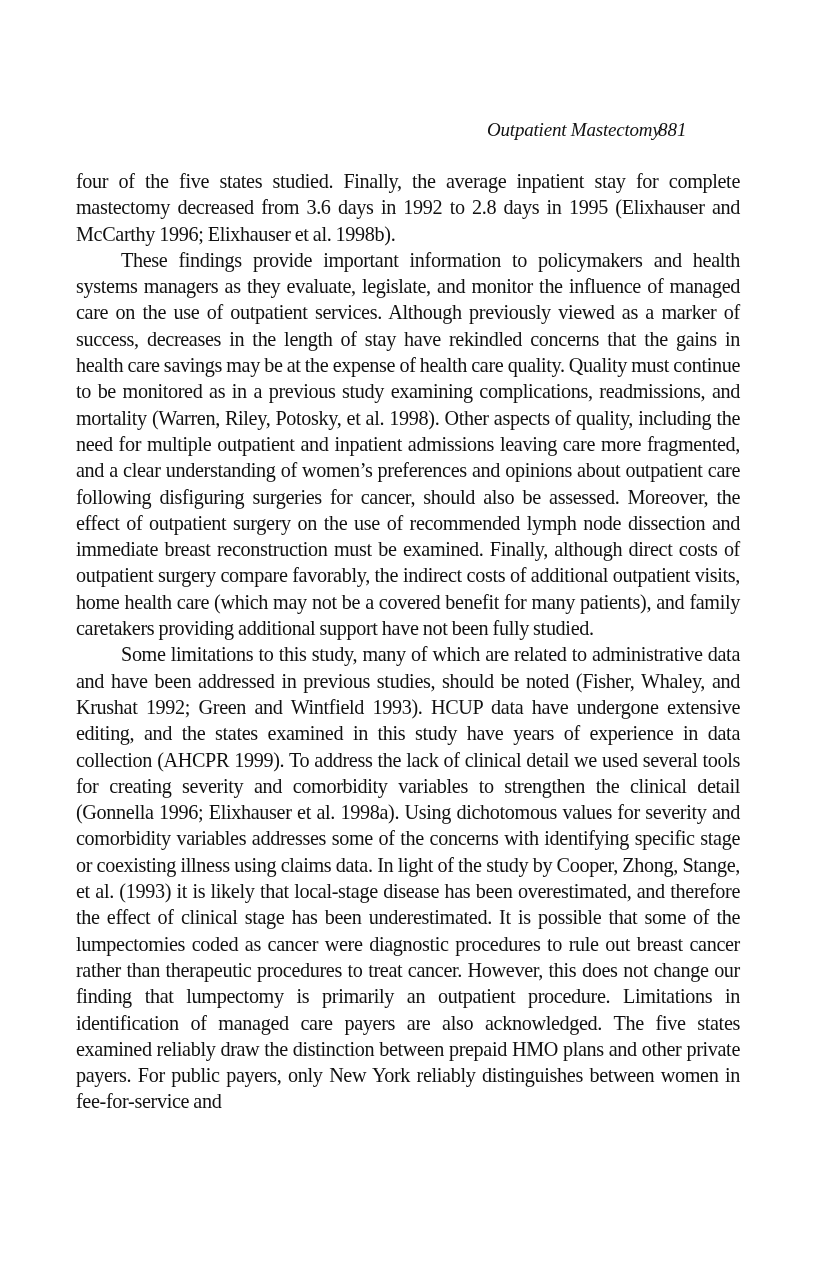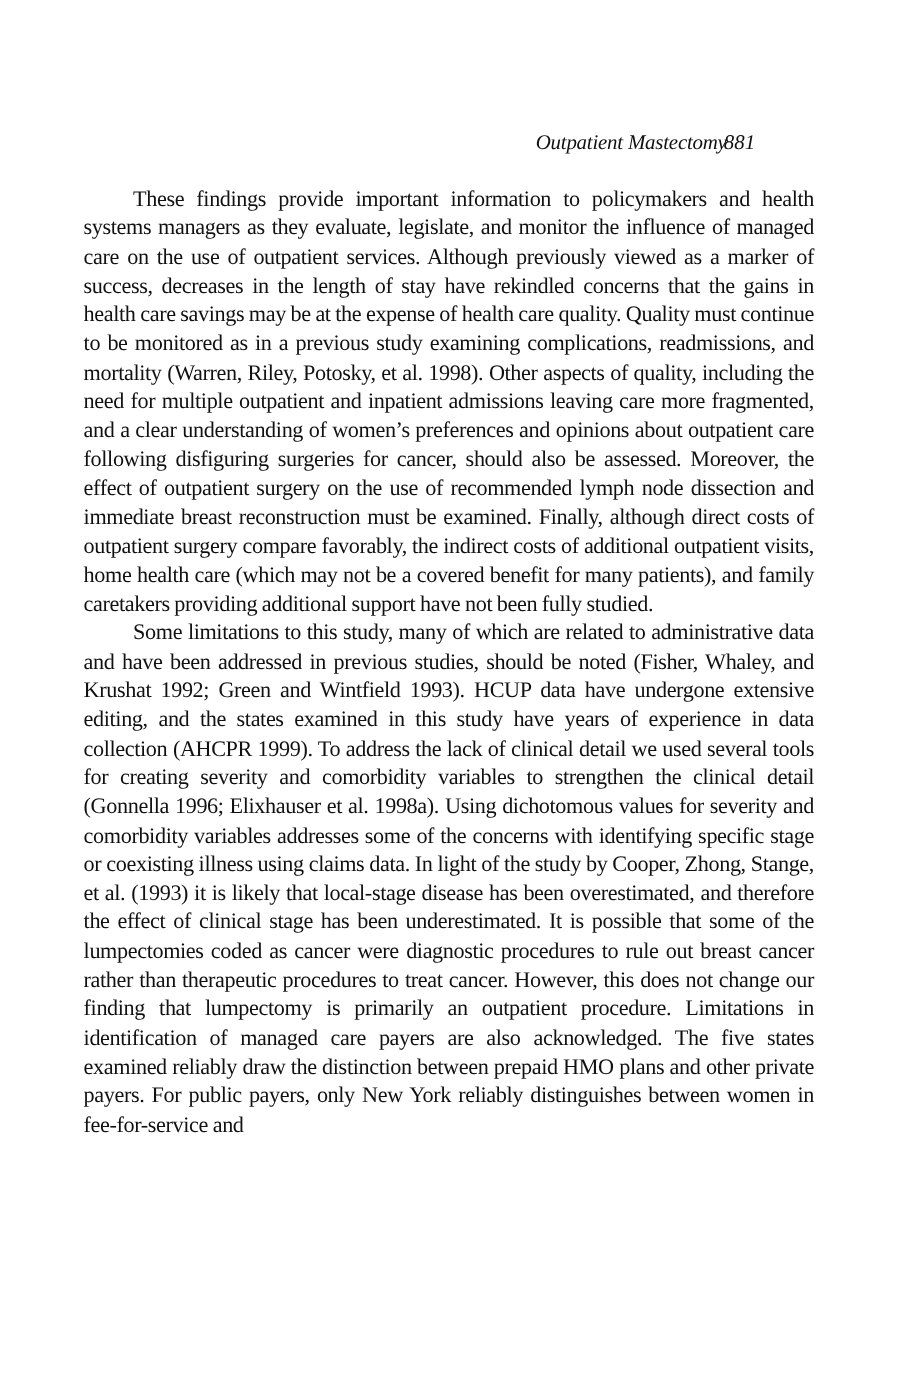--- a/index.html
+++ b/index.html
@@ -59,15 +59,16 @@
   </style>
 </head>
 <body>
 
 <div class="running-head">
   <span class="running-title">Outpatient Mastectomy</span>
   <span class="page-number">881</span>
 </div>
 
 <div class="body-text">
+  <p class="">four of the five states studied. Finally, the average inpatient stay for complete mastectomy decreased from 3.6 days in 1992 to 2.8 days in 1995 (Elixhauser and McCarthy 1996; Elixhauser et al. 1998b).</p>
   <p class="indent">These findings provide important information to policymakers and health systems managers as they evaluate, legislate, and monitor the influence of managed care on the use of outpatient services. Although previously viewed as a marker of success, decreases in the length of stay have rekindled concerns that the gains in health care savings may be at the expense of health care quality. Quality must continue to be monitored as in a previous study examining complications, readmissions, and mortality (Warren, Riley, Potosky, et al. 1998). Other aspects of quality, including the need for multiple outpatient and inpatient admissions leaving care more fragmented, and a clear understanding of women’s preferences and opinions about outpatient care following disfiguring surgeries for cancer, should also be assessed. Moreover, the effect of outpatient surgery on the use of recommended lymph node dissection and immediate breast reconstruction must be examined. Finally, although direct costs of outpatient surgery compare favorably, the indirect costs of additional outpatient visits, home health care (which may not be a covered benefit for many patients), and family caretakers providing additional support have not been fully studied.</p>
   <p class="indent">Some limitations to this study, many of which are related to adminis­trative data and have been addressed in previous studies, should be noted (Fisher, Whaley, and Krushat 1992; Green and Wintfield 1993). HCUP data have undergone extensive editing, and the states examined in this study have years of experience in data collection (AHCPR 1999). To address the lack of clinical detail we used several tools for creating severity and comorbidity variables to strengthen the clinical detail (Gonnella 1996; Elixhauser et al. 1998a). Using dichotomous values for severity and comorbidity variables addresses some of the concerns with identifying specific stage or coexisting illness using claims data. In light of the study by Cooper, Zhong, Stange, et al. (1993) it is likely that local-stage disease has been overestimated, and therefore the effect of clinical stage has been underestimated. It is possible that some of the lumpectomies coded as cancer were diagnostic procedures to rule out breast cancer rather than therapeutic procedures to treat cancer. However, this does not change our finding that lumpectomy is primarily an outpatient procedure. Limitations in identification of managed care payers are also acknowledged. The five states examined reliably draw the distinction between prepaid HMO plans and other private payers. For public payers, only New York reliably distinguishes between women in fee-for-service and</p>
 </div>
 
 </body></html>

